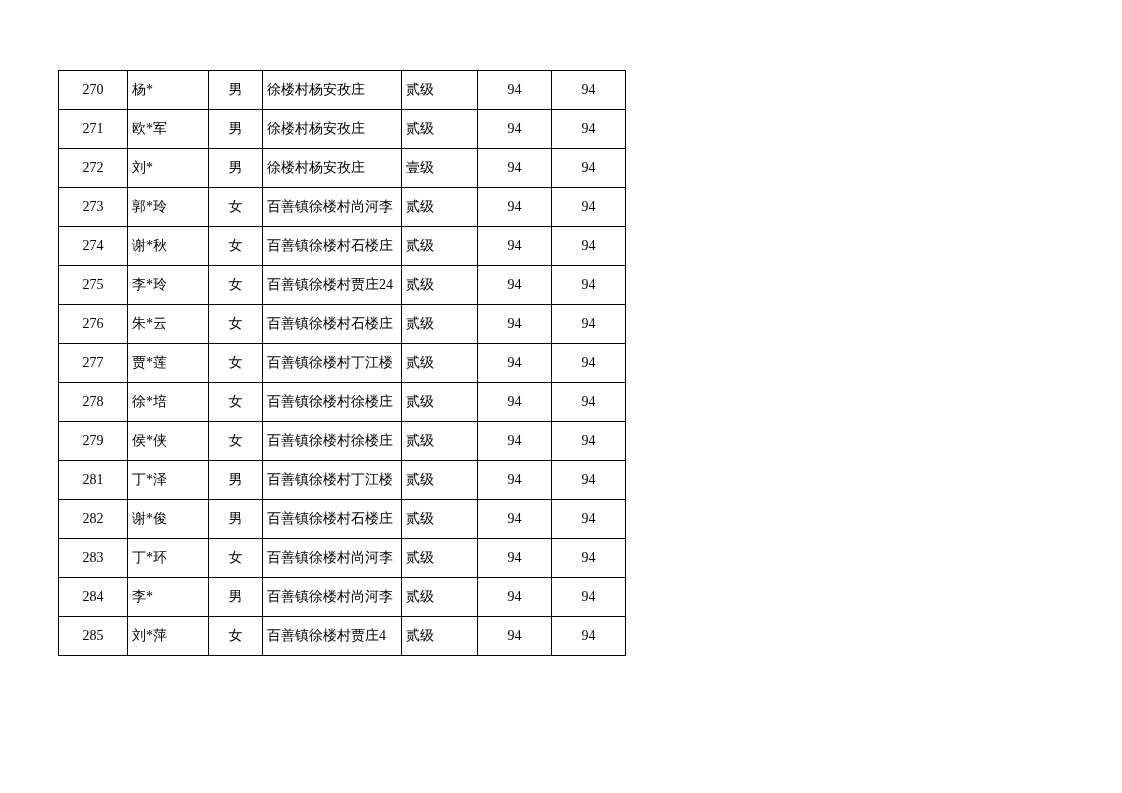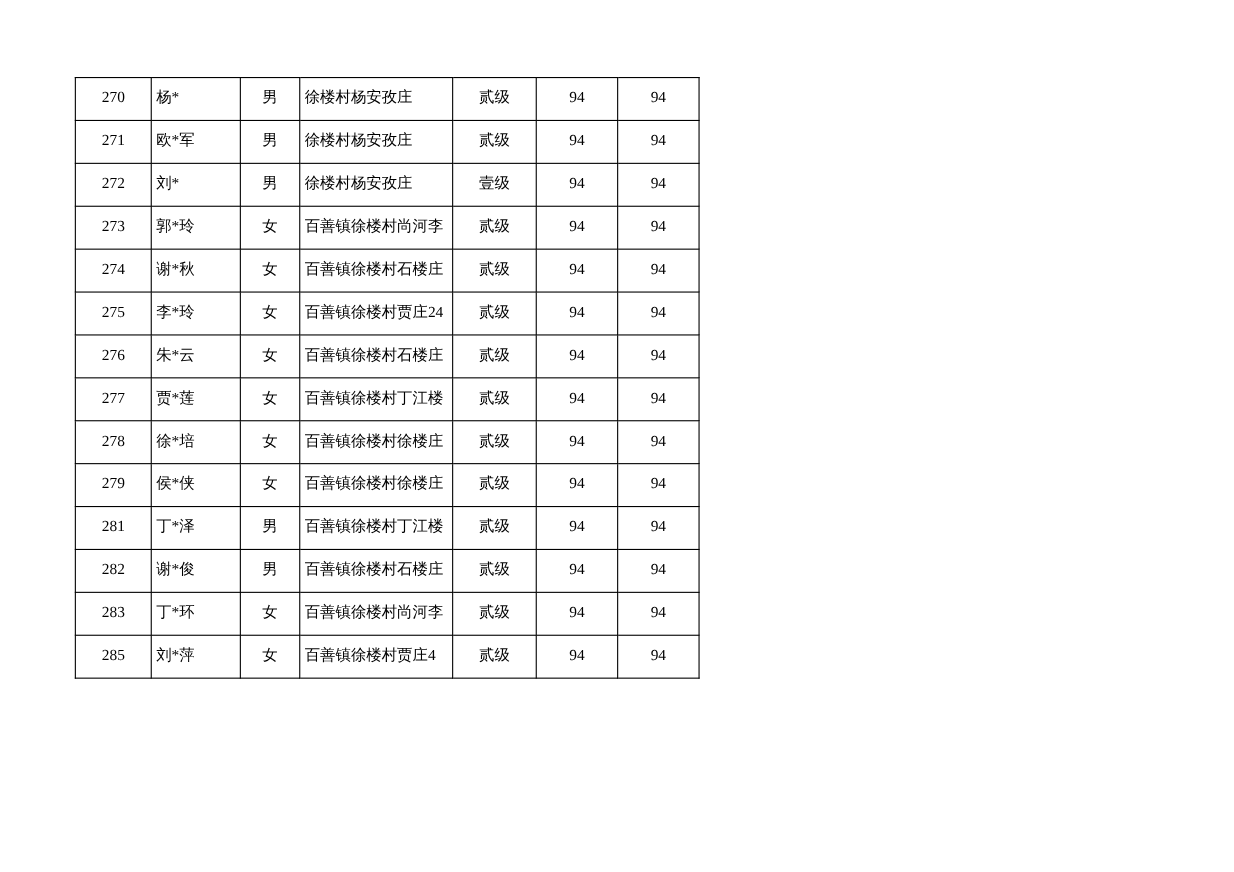--- a/index.html
+++ b/index.html
@@ -18,21 +18,21 @@
   .page {
     position: absolute;
     left: 0;
     top: 0;
     width: 1122px;
     height: 793px;
     background: #ffffff;
   }
   .table-wrap {
     position: absolute;
-    left: 68px;
+    left: 58px;
     top: 70px;
     border-radius: 13px;
   }
   table.data-table {
     border-collapse: collapse;
     table-layout: fixed;
   }
   table.data-table td {
     border: 1px solid #000000;
     height: 38px;
@@ -58,21 +58,20 @@
   }
   td.c-addr {
     width: 130px;
     text-align: left;
     padding-left: 6px;
     font-size: 13px;
     margin-top: 48px;
   }
   td.c-level {
     width: 67px;
-    text-align: center;
   }
   td.c-score1 {
     width: 65px;
     text-align: center;
   }
   td.c-score2 {
     width: 65px;
     text-align: center;
   }
 </style>
@@ -194,20 +193,29 @@
         <tr>
           <td class="c-seq">283</td>
           <td class="c-name">丁*环</td>
           <td class="c-gender">女</td>
           <td class="c-addr">百善镇徐楼村尚河李</td>
           <td class="c-level">贰级</td>
           <td class="c-score1">94</td>
           <td class="c-score2">94</td>
         </tr>
         <tr>
+          <td class="c-seq">284</td>
+          <td class="c-name">李*</td>
+          <td class="c-gender">男</td>
+          <td class="c-addr">百善镇徐楼村尚河李</td>
+          <td class="c-level">贰级</td>
+          <td class="c-score1">94</td>
+          <td class="c-score2">94</td>
+        </tr>
+        <tr>
           <td class="c-seq">285</td>
           <td class="c-name">刘*萍</td>
           <td class="c-gender">女</td>
           <td class="c-addr">百善镇徐楼村贾庄4</td>
           <td class="c-level">贰级</td>
           <td class="c-score1">94</td>
           <td class="c-score2">94</td>
         </tr>
       </tbody>
     </table>

